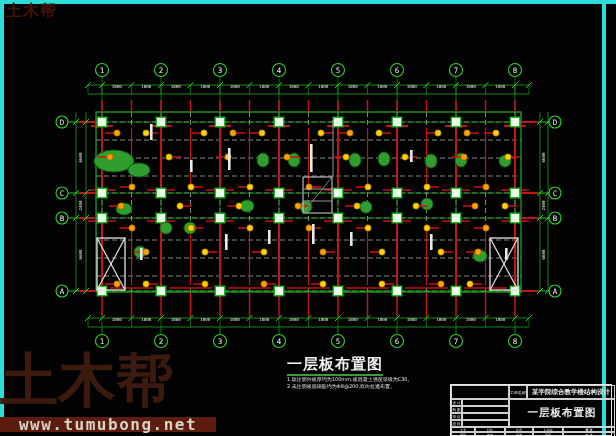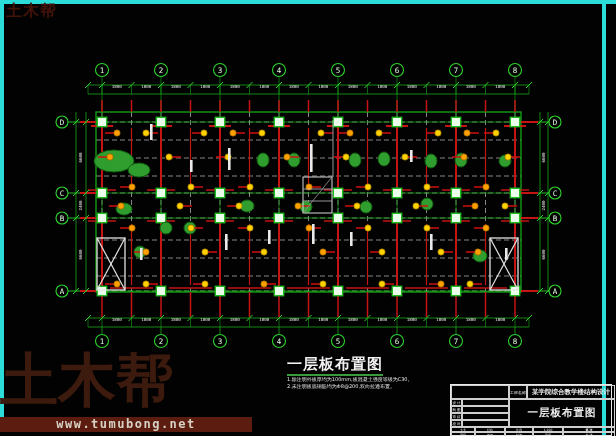--- a/index.html
+++ b/index.html
@@ -3,22 +3,22 @@
 <meta charset="utf-8">
 <style>
   html,body{margin:0;padding:0;background:#000;}
   .stage{position:relative;width:616px;height:436px;background:#020202;overflow:hidden;
          font-family:"DejaVu Sans",sans-serif;}
   svg{position:absolute;left:0;top:0;}
   .logo-tl{position:absolute;left:6px;top:3px;font-size:16px;font-weight:bold;
            color:#431309;letter-spacing:1px;line-height:1;}
   .wm-big{position:absolute;left:0px;top:350px;font-size:58px;font-weight:bold;
           color:#3d1a0e;letter-spacing:0px;line-height:1.05;white-space:nowrap;}
-  .wm-band{position:absolute;left:0px;top:417px;width:252px;height:15px;background:#5c1c10;
-           color:#d8d2c4;font-size:12px;font-weight:bold;letter-spacing:1.5px;
+  .wm-band{position:absolute;left:0px;top:417px;width:216px;height:15px;background:#5c1c10;
+           color:#d8d2c4;font-size:16px;font-weight:bold;letter-spacing:1.5px;
            font-family:"DejaVu Sans Mono",monospace;text-align:center;line-height:15px;}
   .dtitle{position:absolute;left:287px;top:354px;width:200px;color:#f2f2f2;}
   .dtitle h1{margin:0;font-size:15px;font-weight:bold;letter-spacing:1px;line-height:1.1;
              border-bottom:2px solid #3a9a3a;display:inline-block;padding-bottom:1px;}
   .dtitle .note{font-size:5px;line-height:1.5;color:#e8e8e8;white-space:nowrap;}
   .tblock{position:absolute;left:450px;top:384px;width:162px;height:52px;
           border:1.5px solid #e8e8e8;box-sizing:border-box;color:#efefef;}
   .tc{position:absolute;box-sizing:border-box;border:0.5px solid #cfcfcf;overflow:hidden;
       display:flex;align-items:center;justify-content:center;white-space:nowrap;}
 </style>

